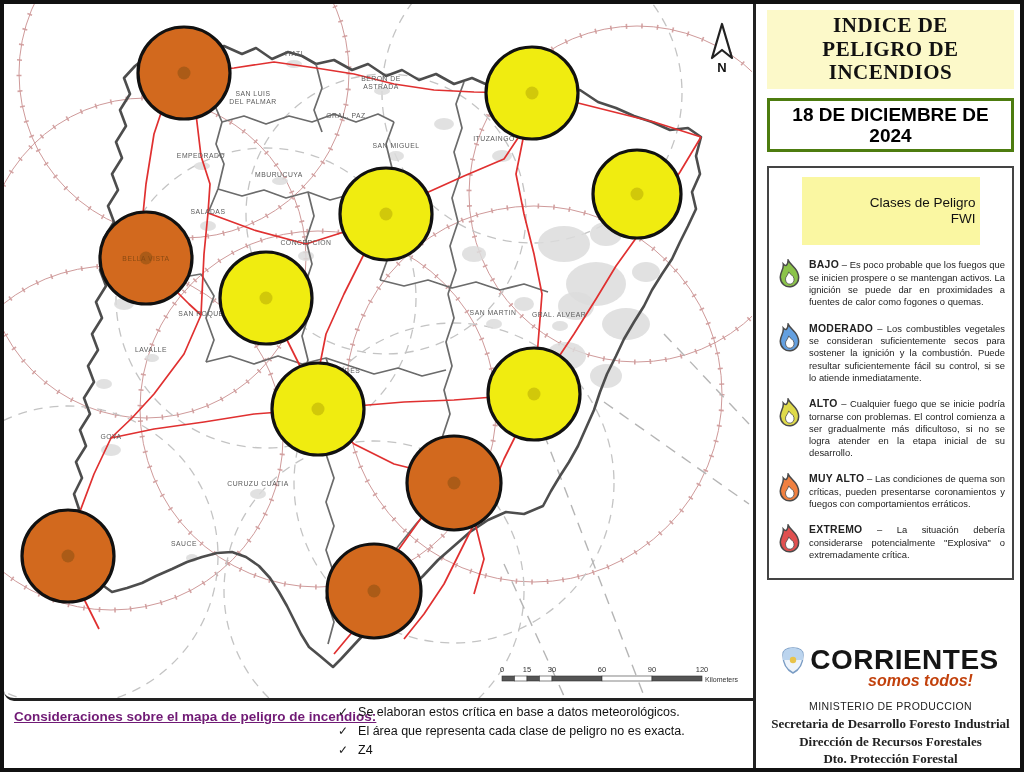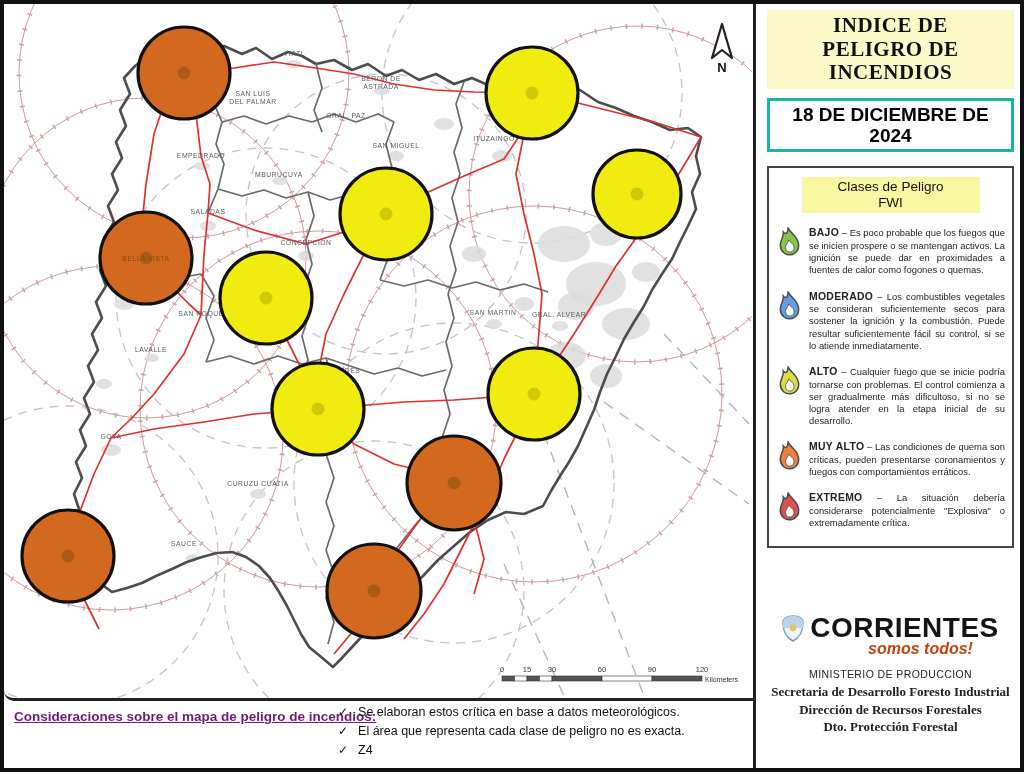--- a/index.html
+++ b/index.html
@@ -14,25 +14,25 @@
   .consider-title{position:absolute;left:10px;top:8px;font-size:13.5px;font-weight:bold;
                   text-decoration:underline;color:#701a75;}
   .bullets{position:absolute;left:334px;top:4px;}
   .bullet-row{display:flex;gap:10px;font-size:12.5px;color:#111;margin-bottom:5px;align-items:baseline;}
   .bullet-check{font-size:12px;color:#222;}
   
   .right-col{position:absolute;left:755px;top:0;width:265px;height:764px;box-sizing:border-box;padding:4px 10px 0 8px;}
   .title-box{background:#FCF9C9;text-align:center;font-family:"Liberation Serif",serif;
              font-weight:bold;font-size:21px;line-height:1.12;letter-spacing:.5px;color:#111;
              padding:4px 16px;margin:2px 0 0 0;}
-  .date-box{border:3px solid #14b8a6;background:#fff;text-align:center;font-weight:bold;
+  .date-box{border:3px solid #4d7c0f;background:#fff;text-align:center;font-weight:bold;
             font-size:19px;line-height:1.12;color:#000;padding:3px 6px;margin-top:9px;}
   .legend-box{border:2px solid #444;margin-top:14px;padding:9px 7px 4px 7px;background:#fff;}
-  .legend-header{width:170px;margin:0 auto;background:#FAF7A2;text-align:center;
-                 font-size:13.5px;color:#111;padding:2px 4px;line-height:1.2;}
+  .legend-header{width:170px;margin:0 auto;background:#FAF7A2;text-align:right;
+                 font-size:13.5px;color:#111;padding:18px 4px;line-height:1.2;}
   .legend-items{margin-top:13px;}
   .legend-item{display:flex;gap:7px;margin-bottom:13px;align-items:flex-start;}
   .legend-item .flame{flex:none;width:26px;margin-top:1px;}
   .legend-item .txt{font-size:9.4px;line-height:1.3;color:#222;text-align:justify;}
   .legend-item .txt b{font-size:10.4px;letter-spacing:.3px;}
   .logo-block{margin-top:64px;text-align:center;}
   .logo-row{display:flex;align-items:center;justify-content:center;gap:6px;}
   .logo-name{font-weight:bold;font-size:28px;letter-spacing:.5px;color:#151515;}
   .logo-slogan{font-family:Liberation Sans, sans-serif;font-style:italic;font-weight:bold;
                color:#c2410c;font-size:16px;margin-top:-4px;margin-left:60px;}

